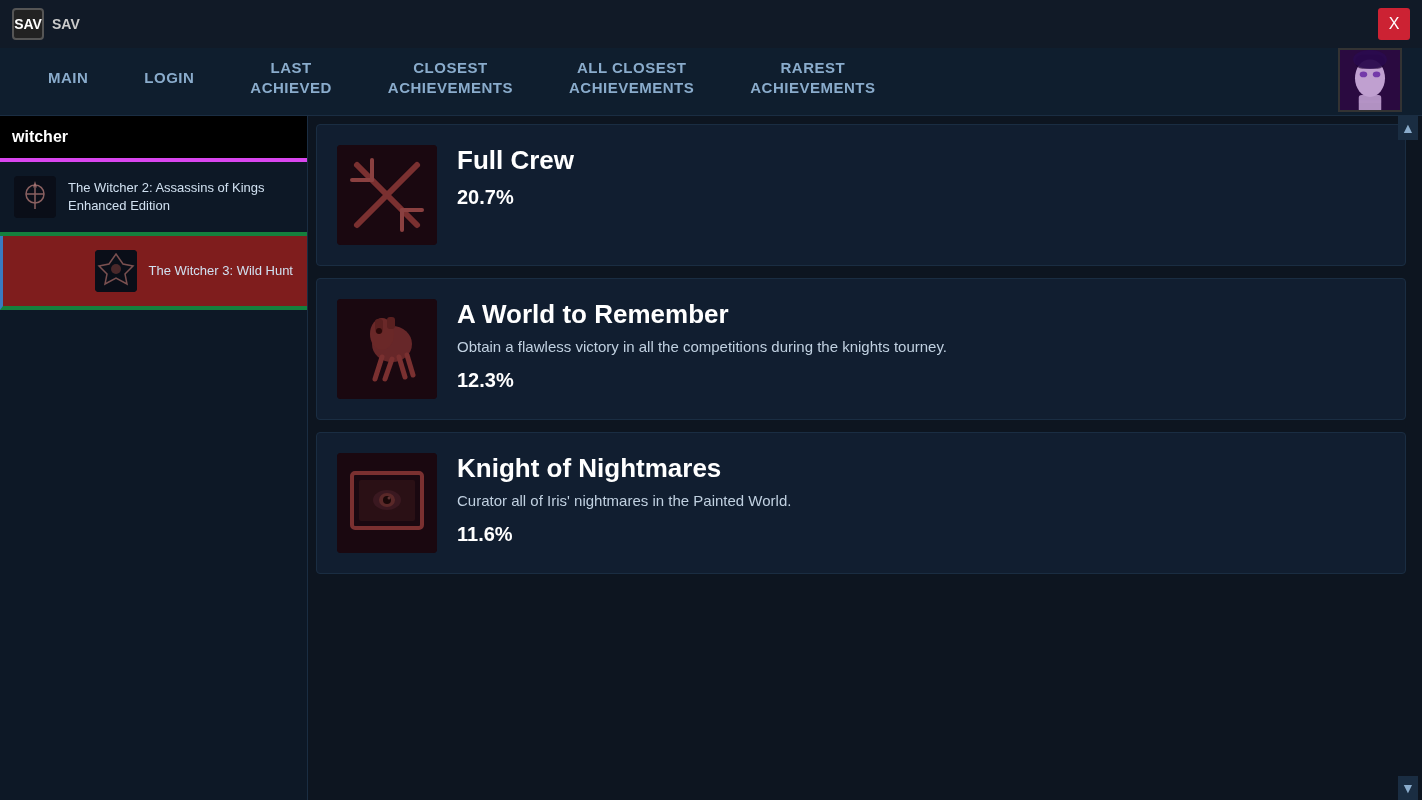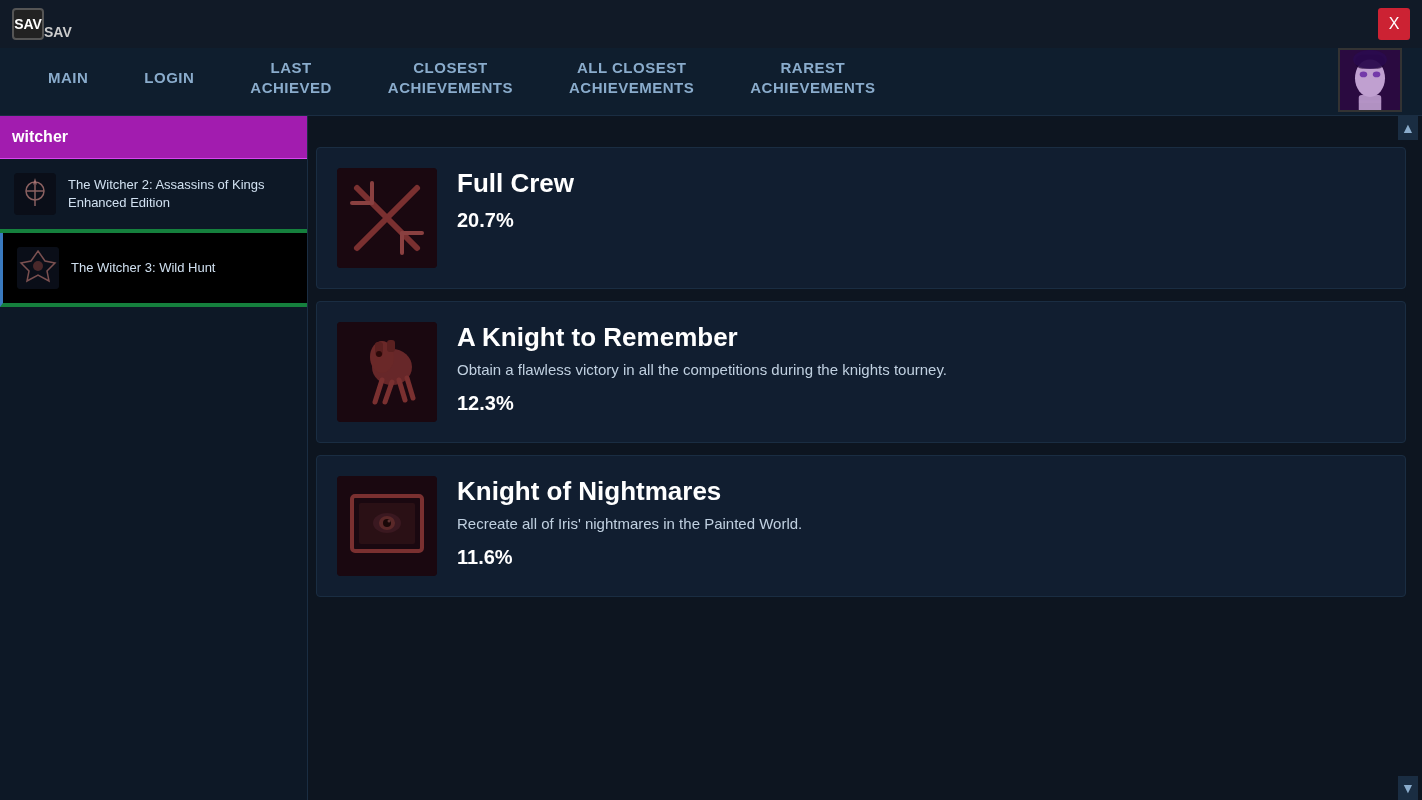--- a/index.html
+++ b/index.html
@@ -16,21 +16,22 @@
     .title-bar {
       display: flex;
       align-items: center;
       justify-content: space-between;
       background: #111a27;
       height: 48px;
       padding: 0 12px;
     }
     .title-bar-left {
       display: flex;
-      align-items: flex-end;
+      align-items: center;
+      gap: 8px;
     }
     .app-logo {
       background: #222;
       border: 2px solid #555;
       border-radius: 4px;
       width: 32px;
       height: 32px;
       display: flex;
       align-items: center;
       justify-content: center;
@@ -105,41 +106,42 @@
     .sidebar {
       width: 308px;
       background: #0d1826;
       border-right: 1px solid #1a2d42;
       display: flex;
       flex-direction: column;
       flex-shrink: 0;
     }
     .search-box {
       padding: 12px;
-      background: #a21caf;
+      background: #000000;
       font-size: 16px;
       color: #fff;
       font-weight: bold;
-      border-bottom: 1px solid #d946ef;
+      border-bottom: 4px solid #d946ef;
     }
     .game-list {
       display: flex;
       flex-direction: column;
     }
     .game-item {
       display: flex;
       align-items: center;
       gap: 12px;
       padding: 14px 14px;
       cursor: pointer;
       border-bottom: 4px solid #15803d;
     }
     .game-item.active {
-      background: #000000;
+      background: #7f1d1d;
       border-left: 3px solid #3a7abf;
+      justify-content: flex-end;
     }
     .game-thumb {
       width: 42px;
       height: 42px;
       background: #0a1520;
       border-radius: 4px;
       flex-shrink: 0;
       display: flex;
       align-items: center;
       justify-content: center;
@@ -158,21 +160,20 @@
       flex-direction: column;
       overflow: hidden;
       position: relative;
     }
     .achievements-list {
       flex: 1;
       overflow-y: auto;
       padding: 8px 16px 8px 8px;
       scrollbar-width: thin;
       scrollbar-color: #2a4060 #0d1520;
-      margin-top: 23px;
     }
     .achievements-list::-webkit-scrollbar {
       width: 12px;
     }
     .achievements-list::-webkit-scrollbar-track {
       background: #111d2e;
     }
     .achievements-list::-webkit-scrollbar-thumb {
       background: #2a4060;
       border-radius: 4px;
@@ -346,21 +347,21 @@
             <rect x="50" y="18" width="8" height="12" rx="3" fill="#5a2020"></rect>
             <circle cx="42" cy="32" r="3" fill="#2a0808"></circle>
 
             <line x1="45" y1="58" x2="38" y2="80" stroke="#7a3030" stroke-width="5" stroke-linecap="round"></line>
             <line x1="55" y1="60" x2="48" y2="80" stroke="#7a3030" stroke-width="5" stroke-linecap="round"></line>
             <line x1="62" y1="58" x2="68" y2="78" stroke="#7a3030" stroke-width="5" stroke-linecap="round"></line>
             <line x1="70" y1="56" x2="76" y2="76" stroke="#7a3030" stroke-width="5" stroke-linecap="round"></line>
           </svg>
         </div>
         <div class="achievement-info">
-          <span class="achievement-name">A Knight to Remember</span>
+          <span class="achievement-name">A World to Remember</span>
           <span class="achievement-desc">Obtain a flawless victory in all the competitions during the knights tourney.</span>
           <span class="achievement-pct">12.3%</span>
         </div>
       </div>
 
       <div class="achievement-card">
         <div class="achievement-img">
           <svg width="100" height="100" viewBox="0 0 100 100">
             <rect width="100" height="100" fill="#1a0810"></rect>
 
@@ -368,21 +369,21 @@
             <rect x="22" y="27" width="56" height="41" rx="2" fill="#2a1015"></rect>
 
             <ellipse cx="50" cy="47" rx="14" ry="10" fill="#3a1820"></ellipse>
             <ellipse cx="50" cy="47" rx="8" ry="7" fill="#5a2828"></ellipse>
             <circle cx="50" cy="47" r="4" fill="#1a0808"></circle>
             <circle cx="52" cy="45" r="1.5" fill="#8a5050" opacity="0.6"></circle>
           </svg>
         </div>
         <div class="achievement-info">
           <span class="achievement-name">Knight of Nightmares</span>
-          <span class="achievement-desc">Recreate all of Iris' nightmares in the Painted World.</span>
+          <span class="achievement-desc">Curator all of Iris' nightmares in the Painted World.</span>
           <span class="achievement-pct">11.6%</span>
         </div>
       </div>
 
     </div>
 
     <div class="scroll-arrow scroll-arrow-down">▼</div>
   </main>
 
 </div>

